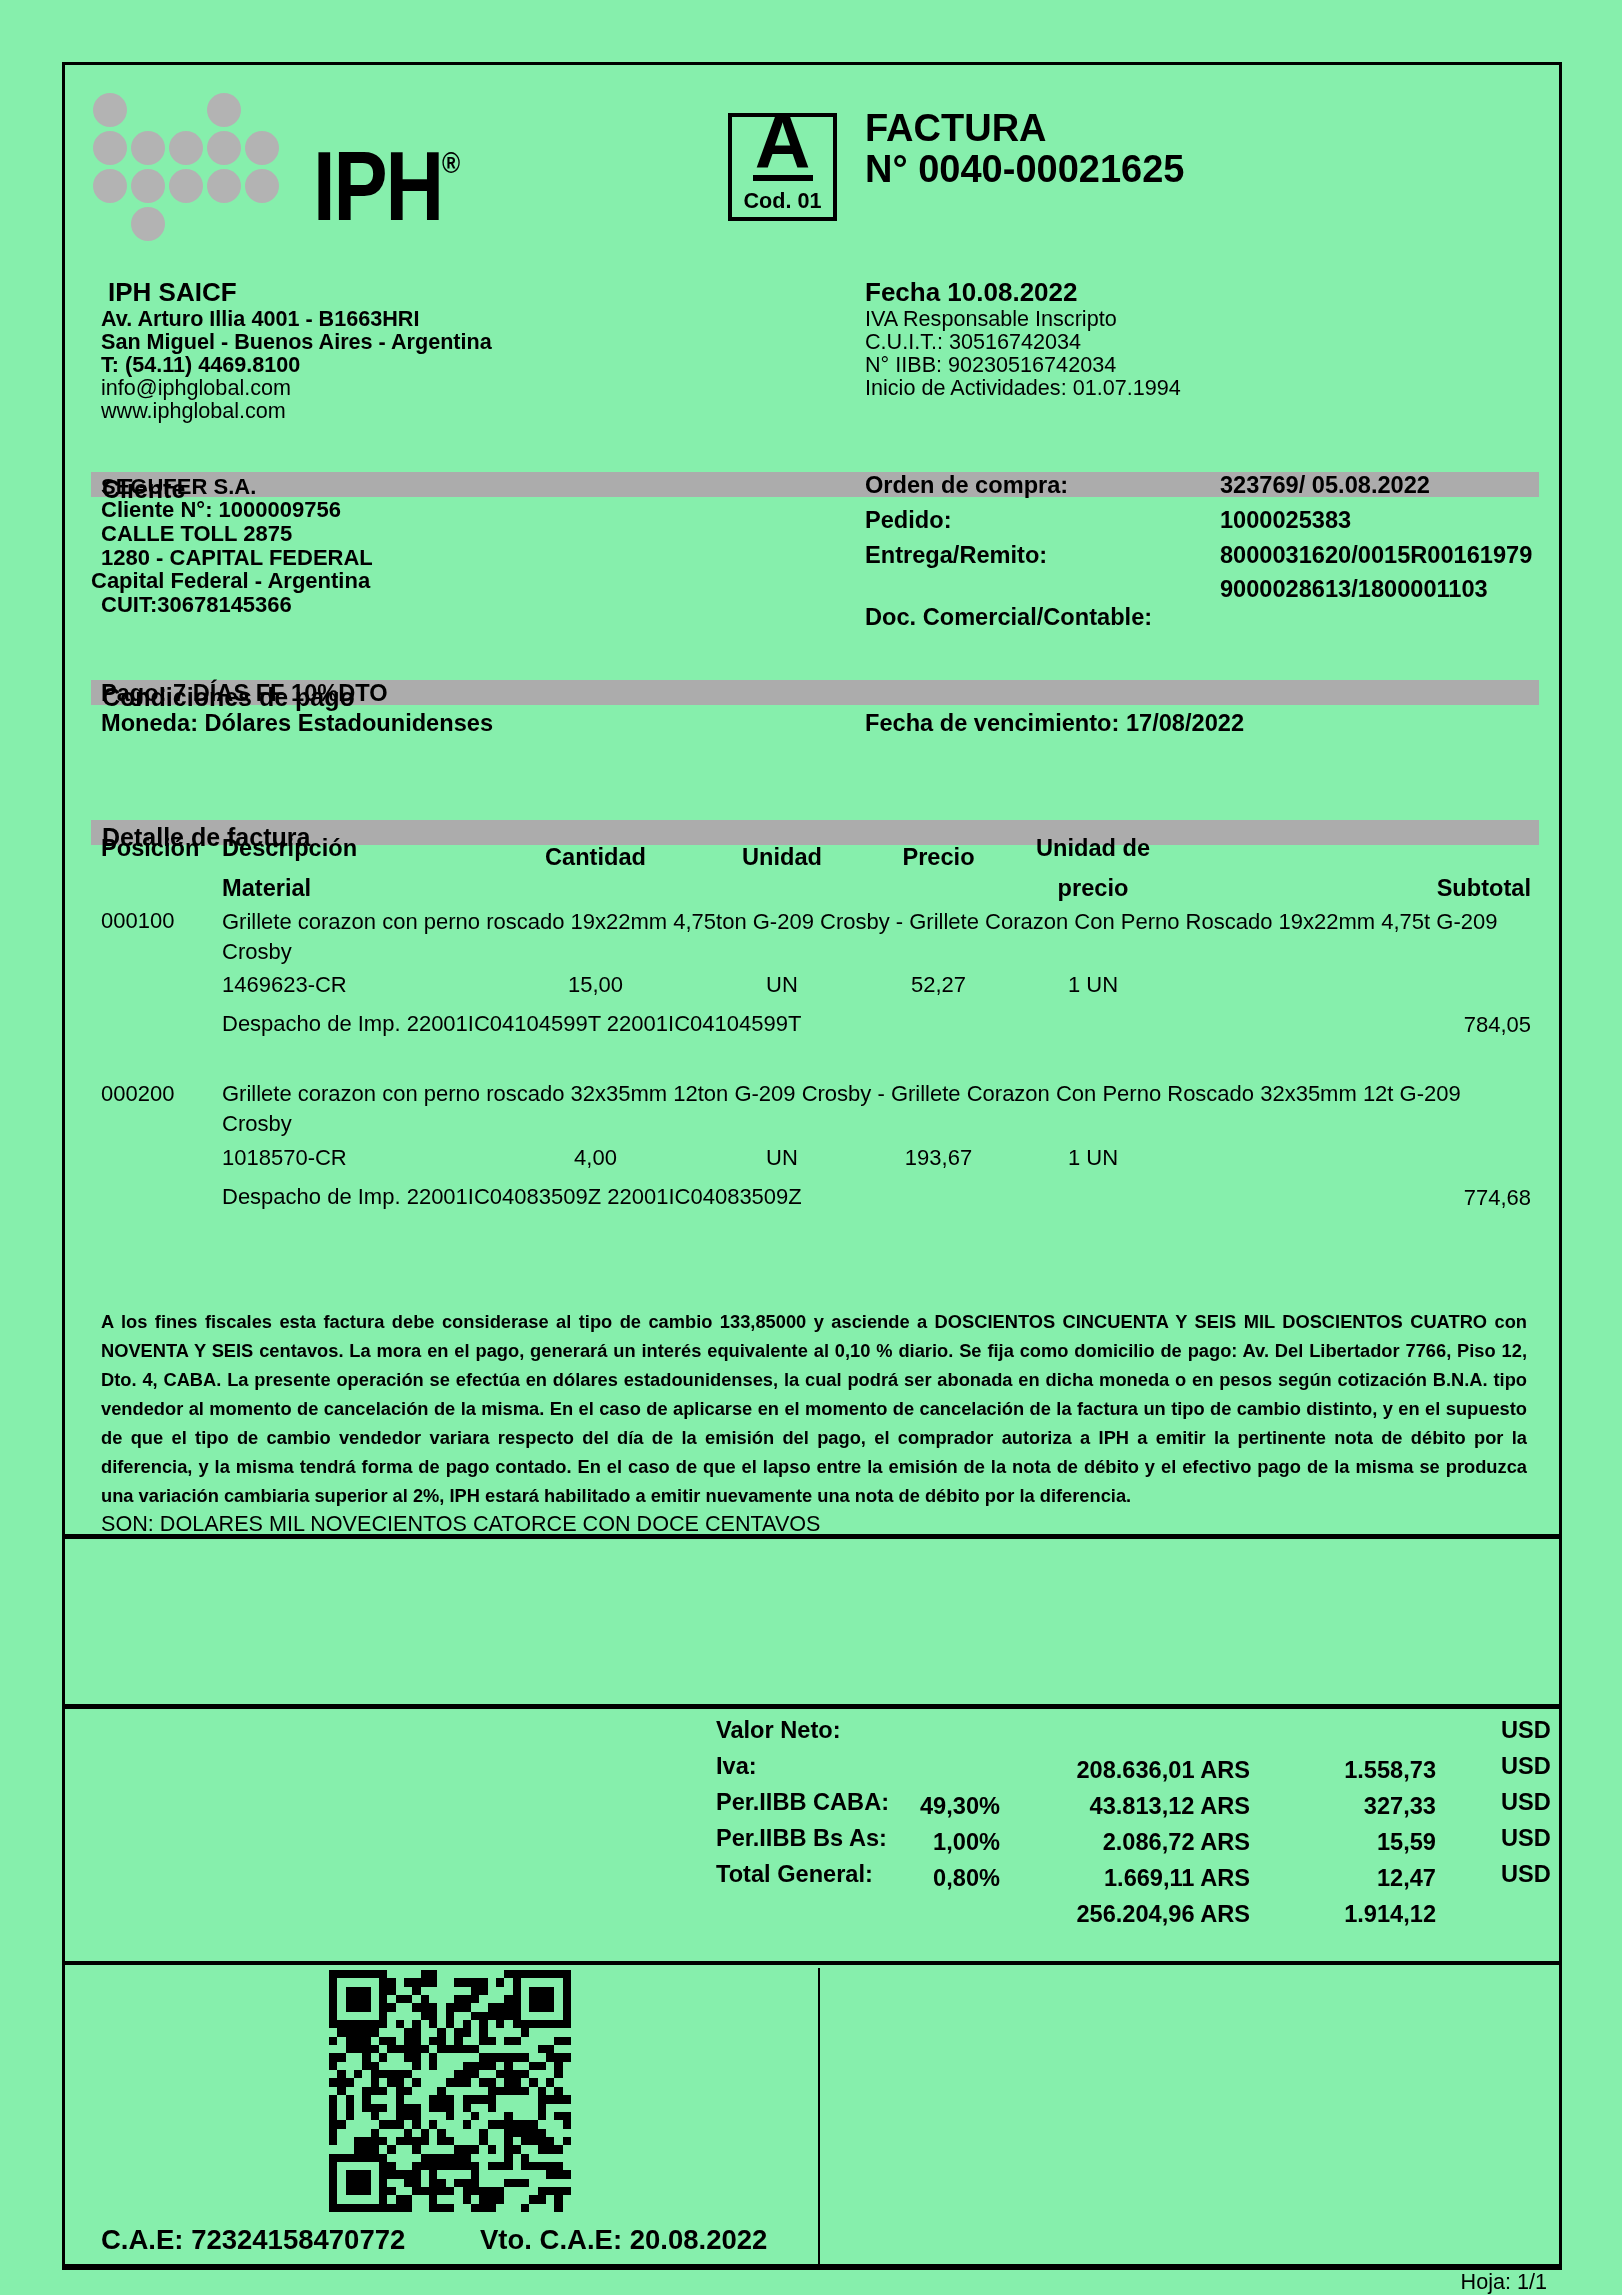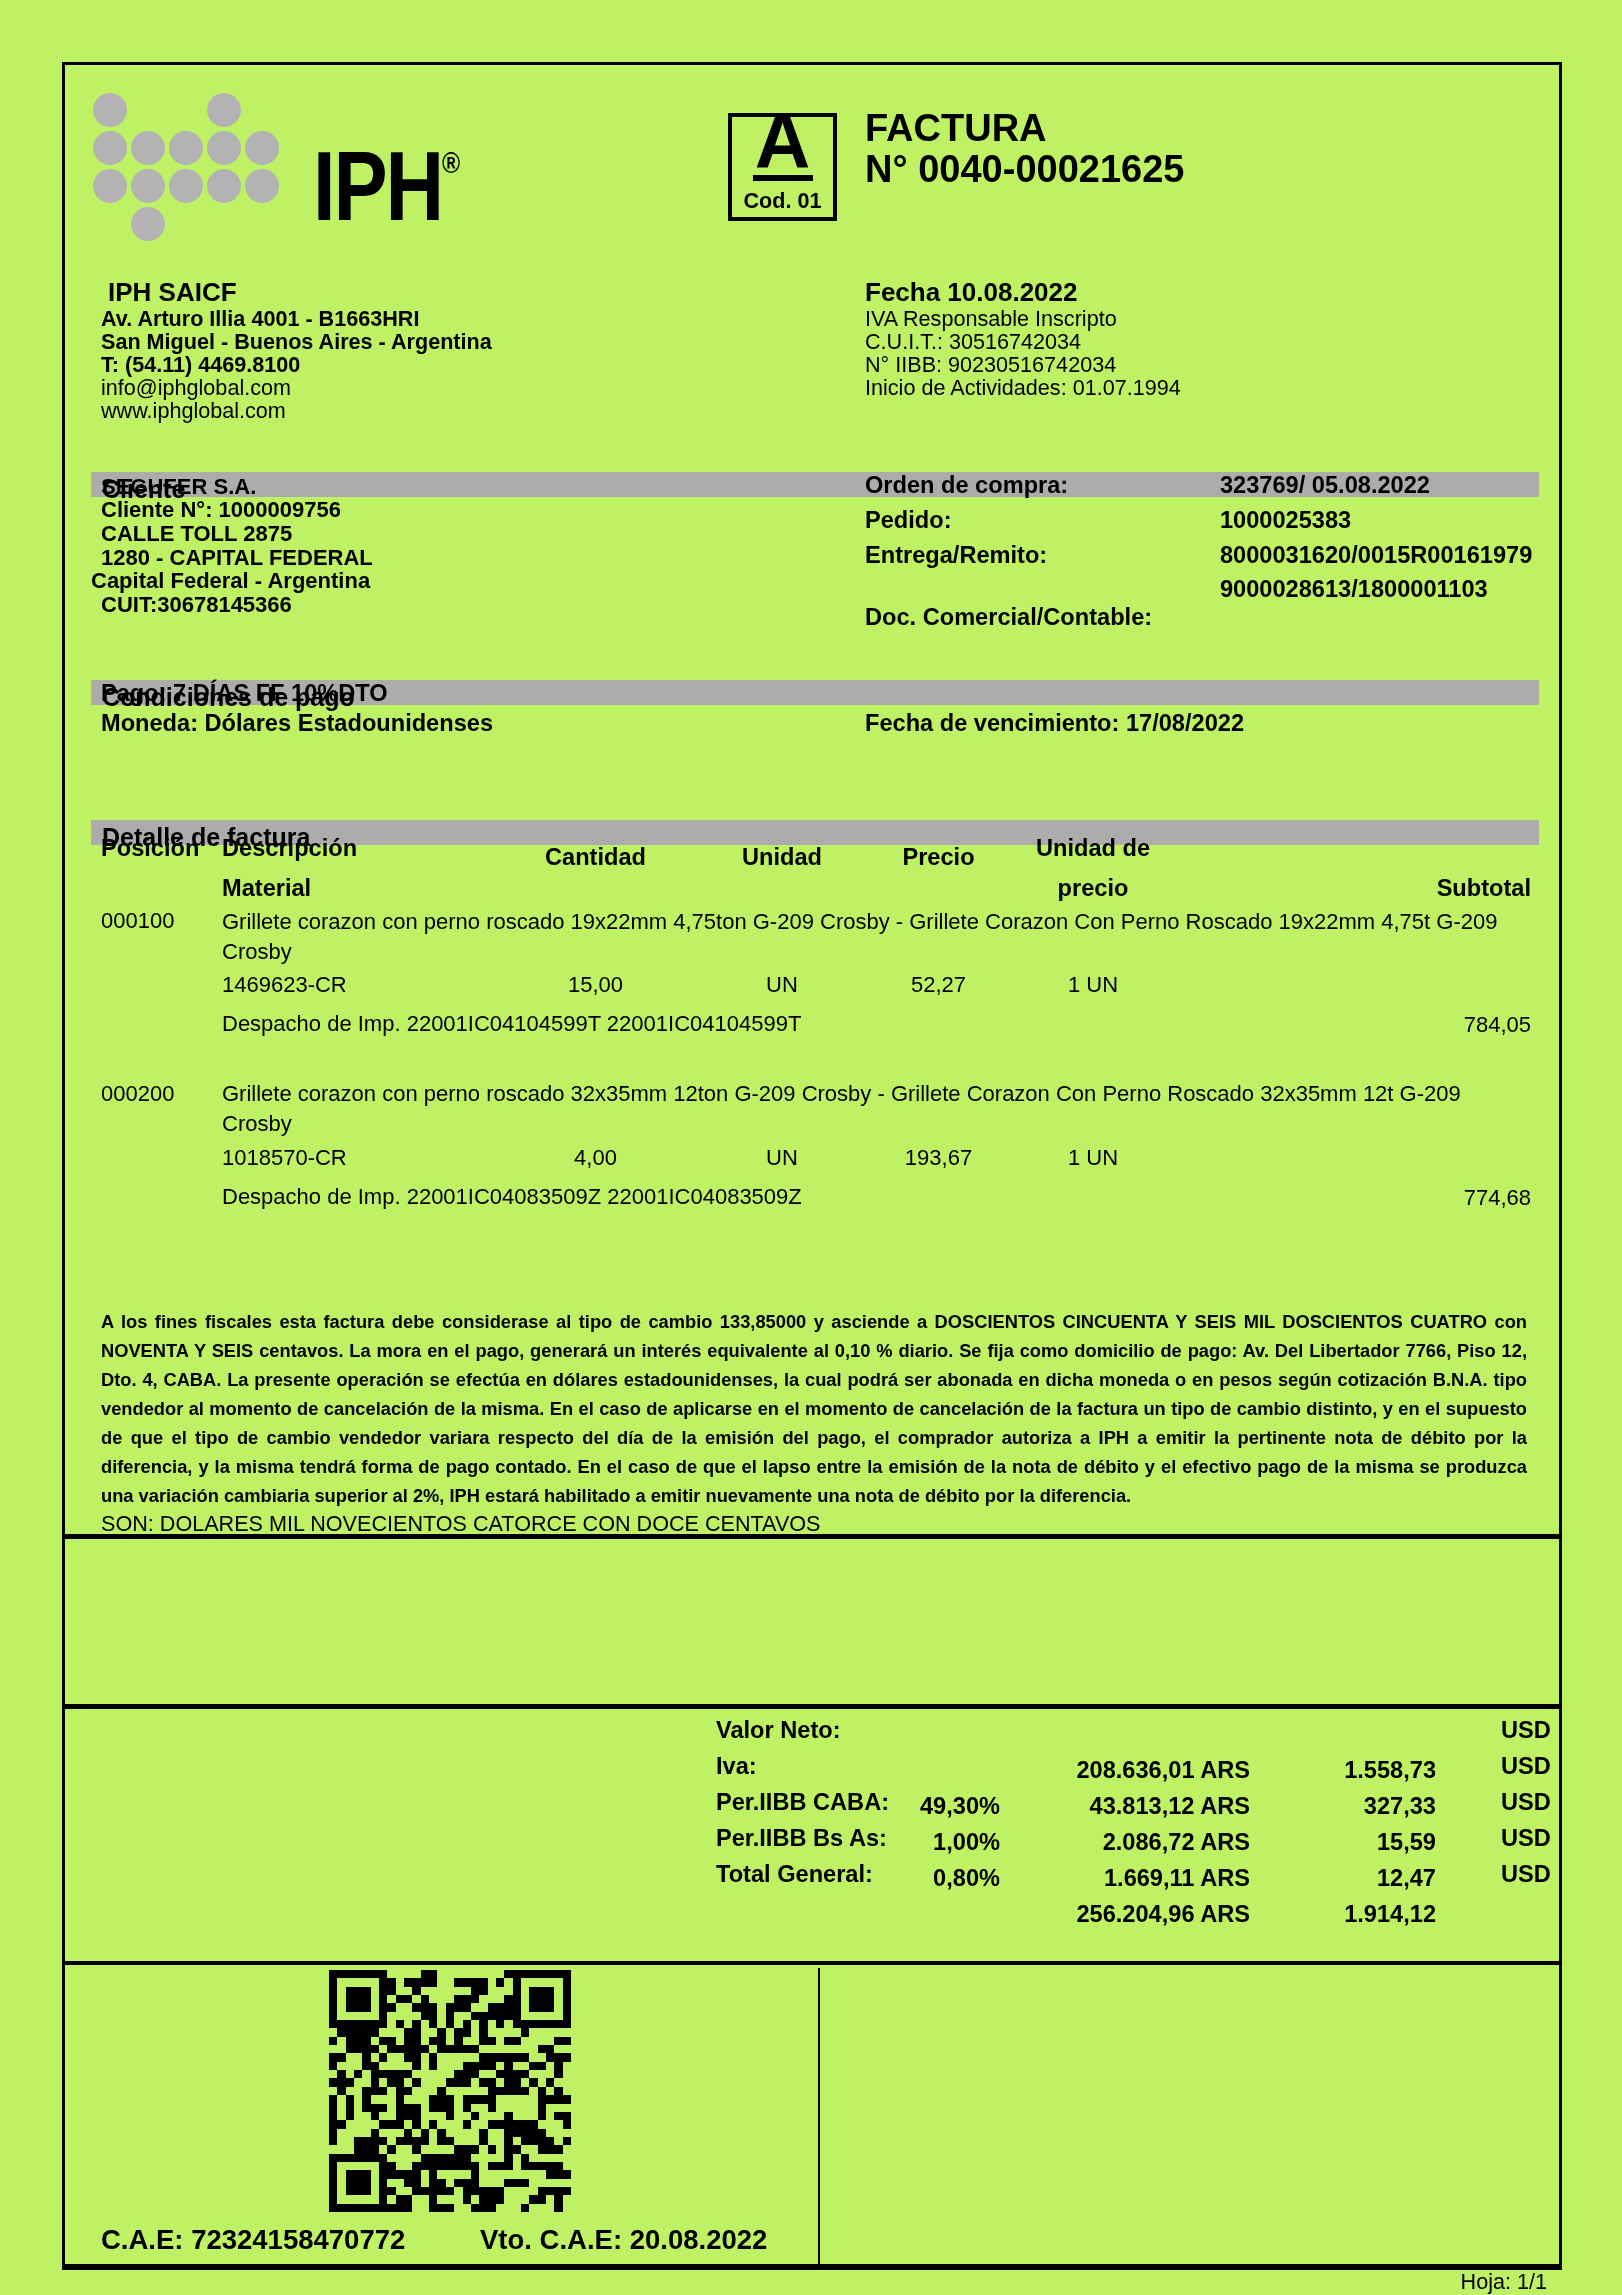--- a/index.html
+++ b/index.html
@@ -1,17 +1,17 @@
 <!DOCTYPE html>
 <html style="font-size:10.5px"><head>
 <meta charset="utf-8">
 <style>
   html,body{margin:0;padding:0;background:#e8e8e8;}
   .page{
-    position:relative;width:1622px;height:2295px;background:#bef264;
+    position:relative;width:1622px;height:2295px;background:#86efac;
     font-family:"Liberation Sans", sans-serif;color:#000;overflow:hidden;
   }
   .abs{position:absolute;}
   .frame{
     position:absolute;left:62px;top:62px;width:1500px;height:2208px;
     border:3.9px solid #000;border-bottom-width:6.5px;box-sizing:border-box;
   }
   .b{font-weight:bold;}
   .bar{
     position:absolute;left:91px;width:1448px;height:25px;background:#acacac;

